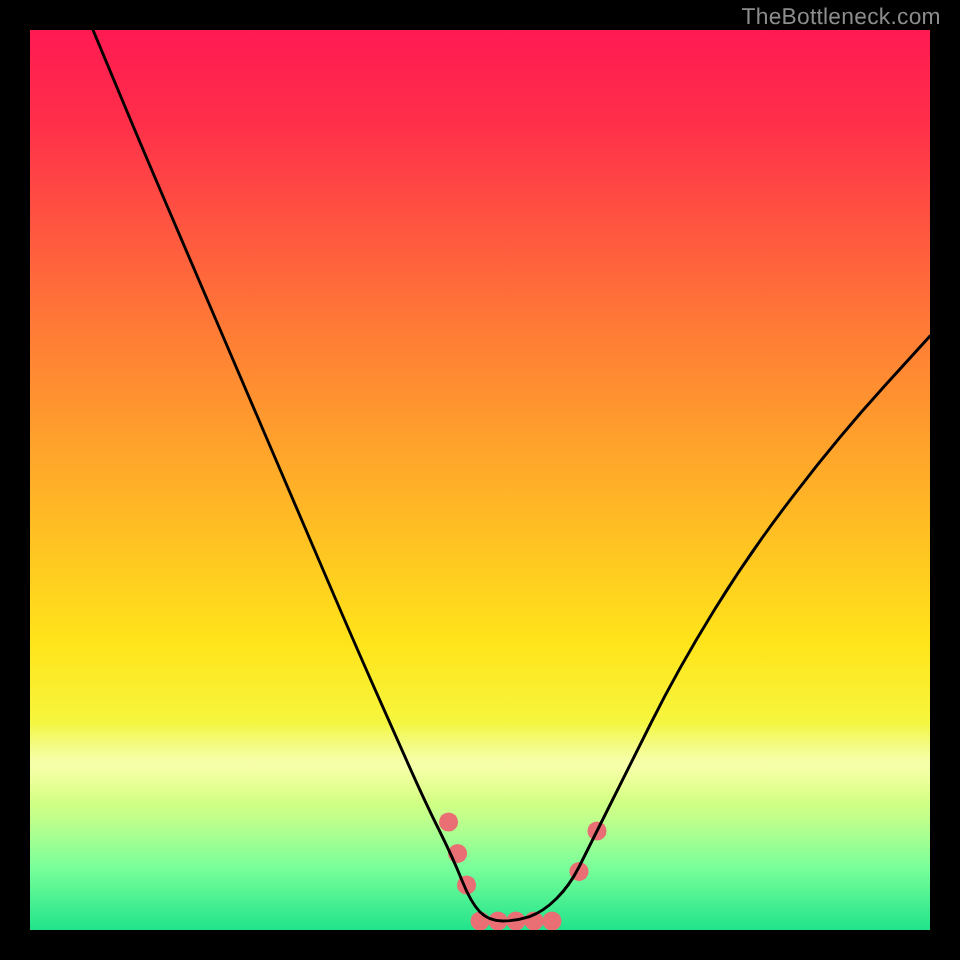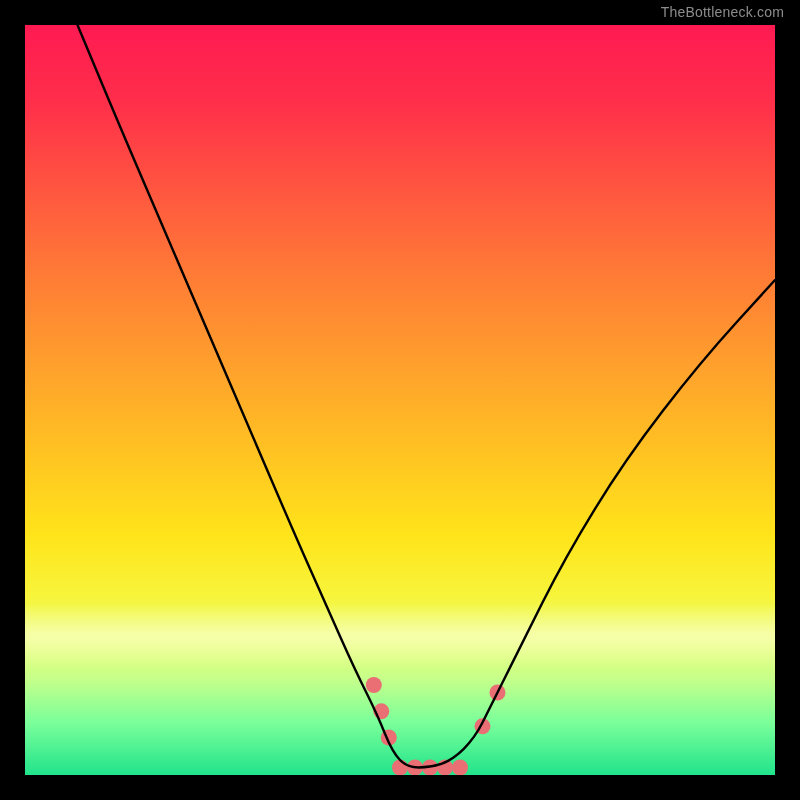--- a/index.html
+++ b/index.html
@@ -65,21 +65,21 @@
     position: absolute;
     left: 0; top: 0;
     width: 100%;
     height: 100%;
   }
   .watermark {
     position: absolute;
     top: 4px;
     right: 16px;
     color: #8c8c8c;
-    font-size: 14px;
+    font-size: 19px;
     font-weight: 500;
     letter-spacing: 0.2px;
     text-align: right;
   }
 </style>
 </head>
 <body>
 
 <div class="frame">
 

